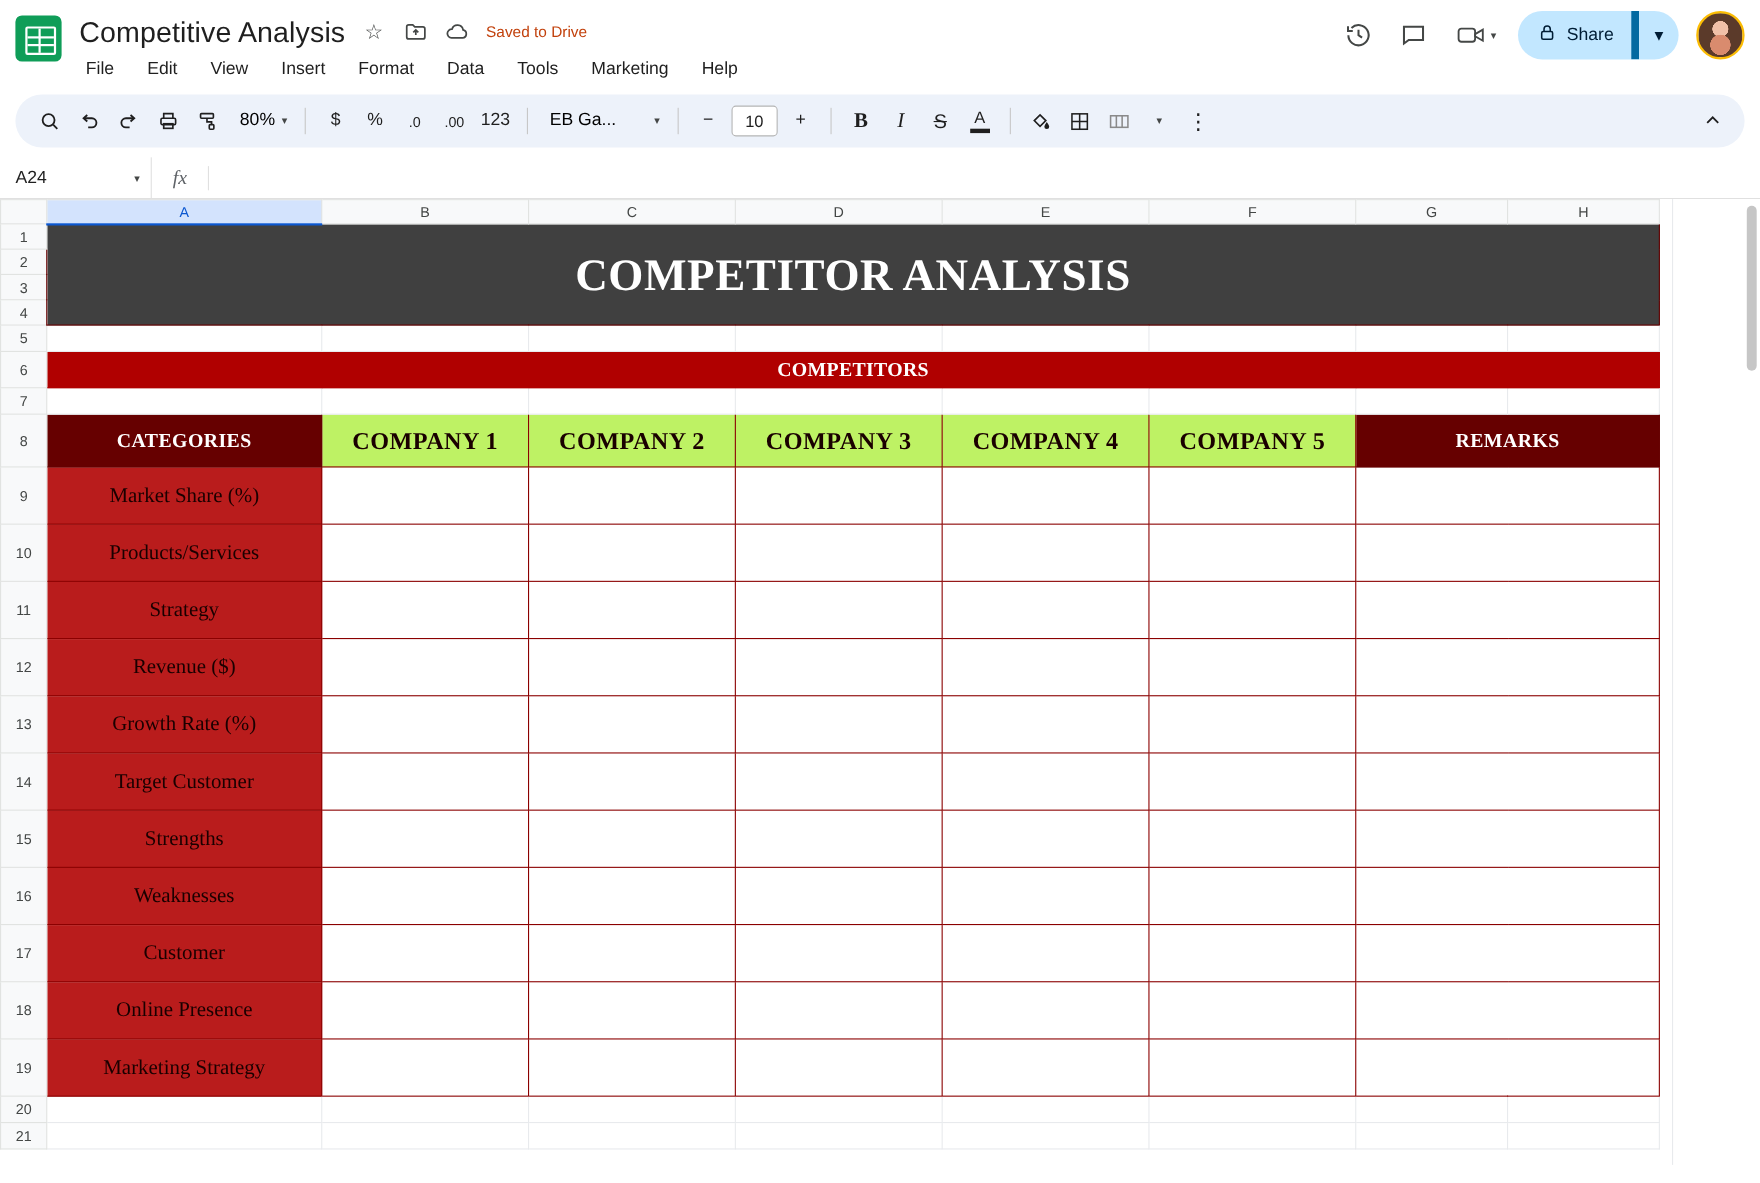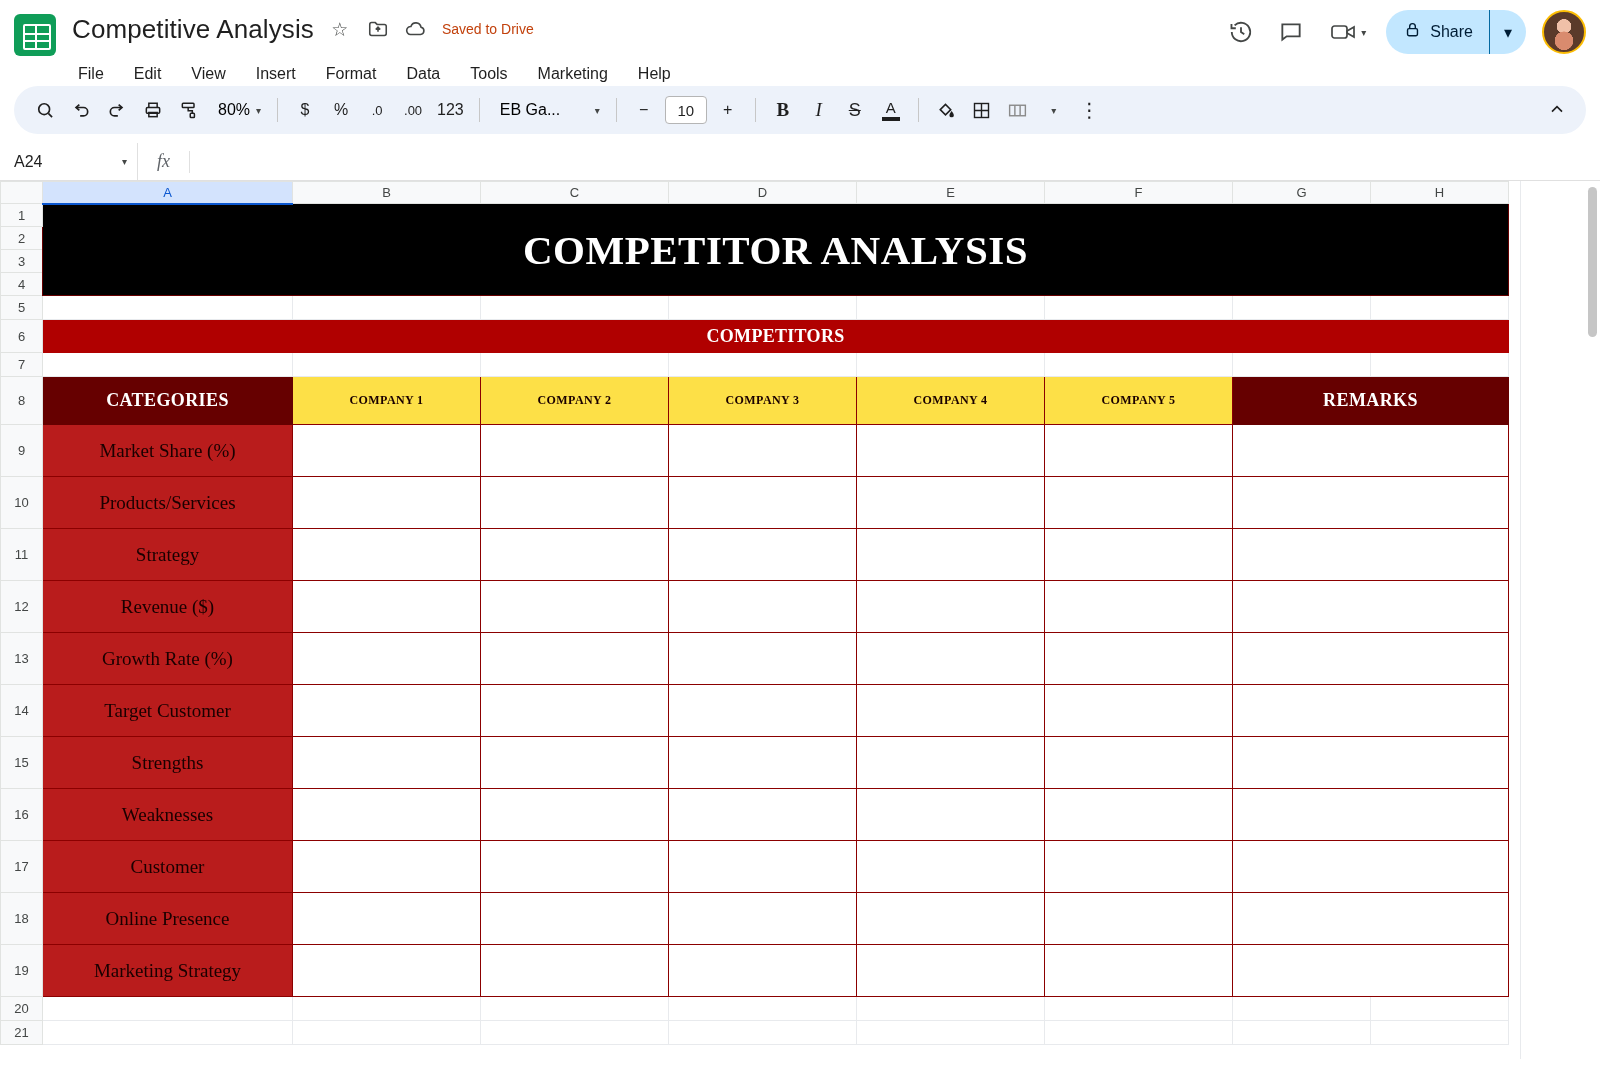--- a/index.html
+++ b/index.html
@@ -60,21 +60,21 @@
     cursor: pointer;
   }
   .saved-text {
     font-size: 14px;
     color: #c2410c;
     white-space: nowrap;
   }
   .menubar {
     display: flex;
     gap: 22px;
-    margin-top: 14px;
+    margin-top: 3px;
     padding-left: 2px;
   }
   .menubar span {
     font-size: 16px;
     color: #1f1f1f;
     cursor: pointer;
     padding: 3px 4px;
     border-radius: 4px;
   }
 
@@ -107,21 +107,21 @@
     margin-left: 8px;
     overflow: hidden;
     cursor: pointer;
   }
   .share-main {
     display: flex; align-items: center; gap: 9px;
     padding: 0 16px 0 18px;
     height: 100%;
     font-size: 16px;
     color: #001d35;
-    border-right: 1px solid #0369a1;
+    border-right: 7px solid #0369a1;
   }
   .share-caret {
     width: 36px; height: 100%;
     display: flex; align-items: center; justify-content: center;
     color: #001d35;
   }
   .avatar {
     width: 44px; height: 44px;
     border-radius: 50%;
     margin-left: 10px;
@@ -281,21 +281,21 @@
     user-select: none;
   }
   td.cell {
     border: 1px solid #e8eaed;
     padding: 0;
     background: #fff;
   }
 
   
   .banner {
-    background: #000000;
+    background: #404040;
     color: #fff;
     text-align: center;
     font-family: "Liberation Serif", serif;
     font-weight: bold;
     font-size: 41px;
     letter-spacing: .5px;
     border: 1px solid #660000;
   }
   .subbanner {
     background: #b00000;
@@ -311,25 +311,25 @@
     background: #660000;
     color: #fff;
     text-align: center;
     font-weight: bold;
     font-size: 18px;
     font-family: "Liberation Serif", serif;
     border: 1px solid #660000;
     letter-spacing: .4px;
   }
   .hdr-pink {
-    background: #fde047;
+    background: #bef264;
     color: #1a0000;
     text-align: center;
     font-weight: bold;
-    font-size: 12px;
+    font-size: 22px;
     font-family: "Liberation Serif", serif;
     border: 1px solid #8b0000;
     letter-spacing: .4px;
   }
   .cat-cell {
     background: #b91c1c;
     color: #1a0000;
     text-align: center;
     font-size: 19px;
     font-family: "Liberation Serif", serif;

